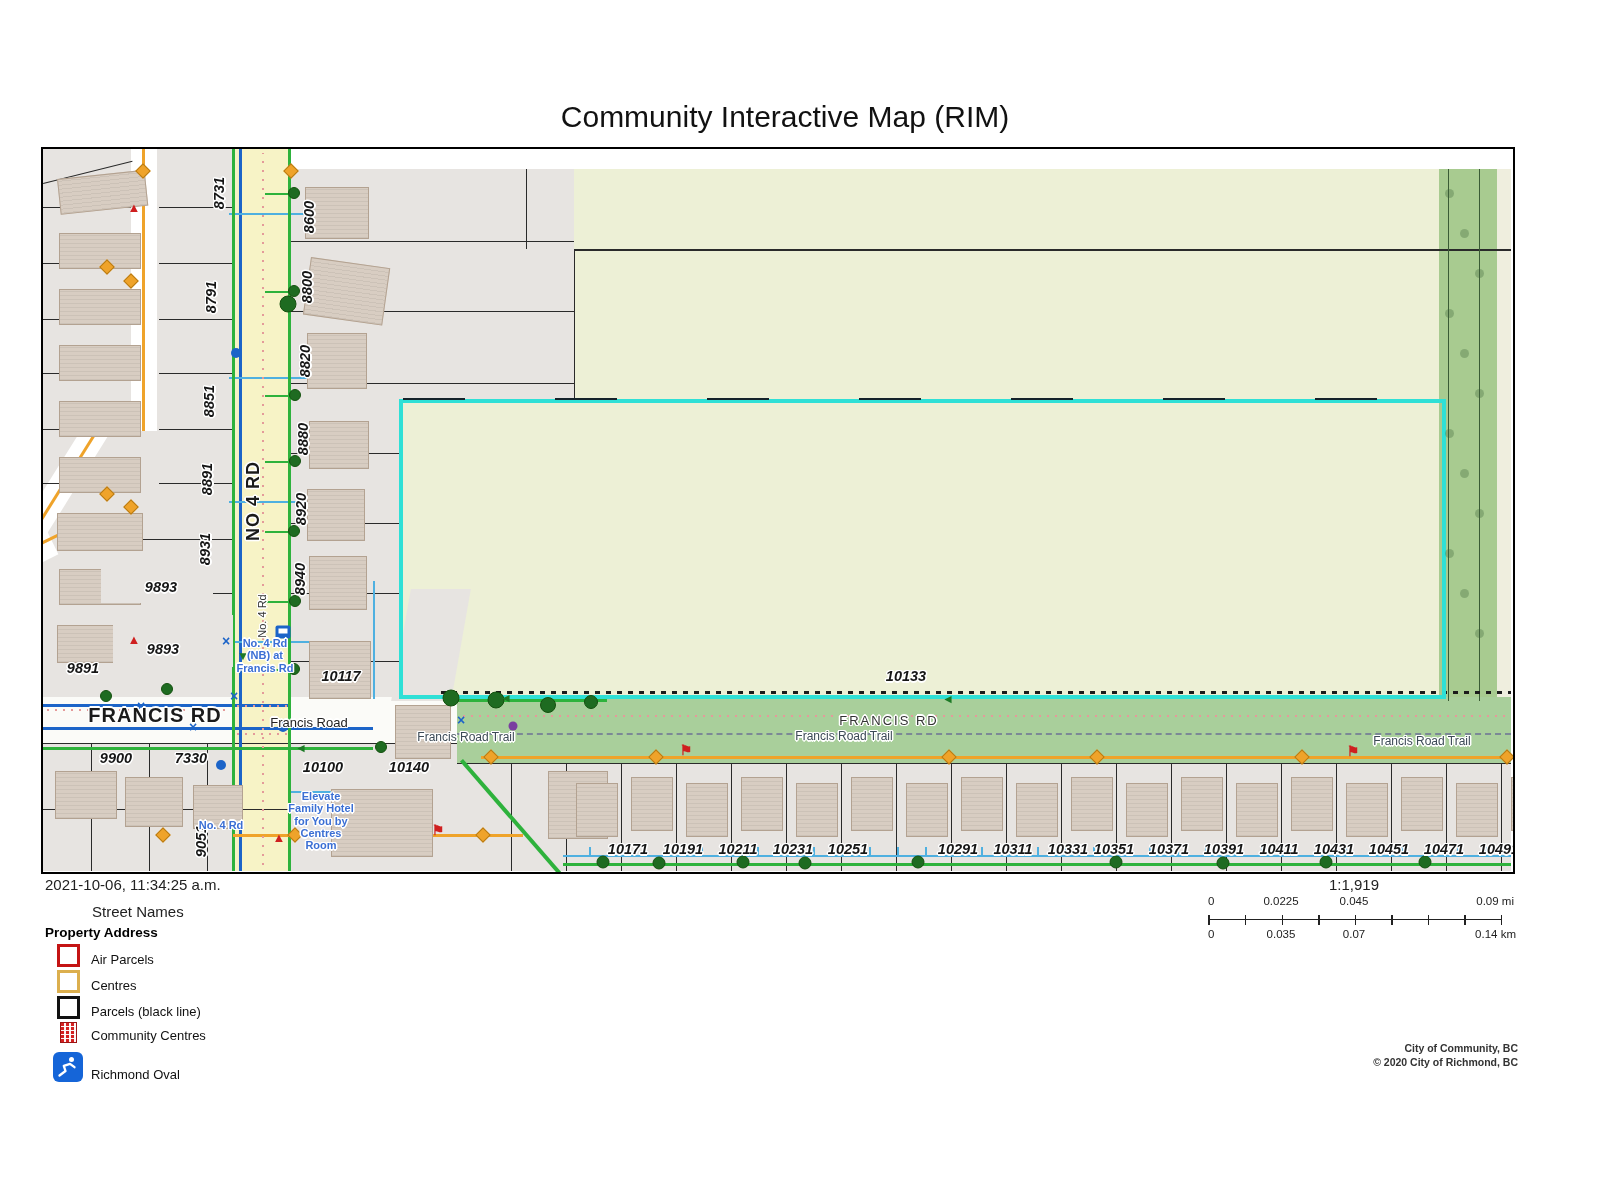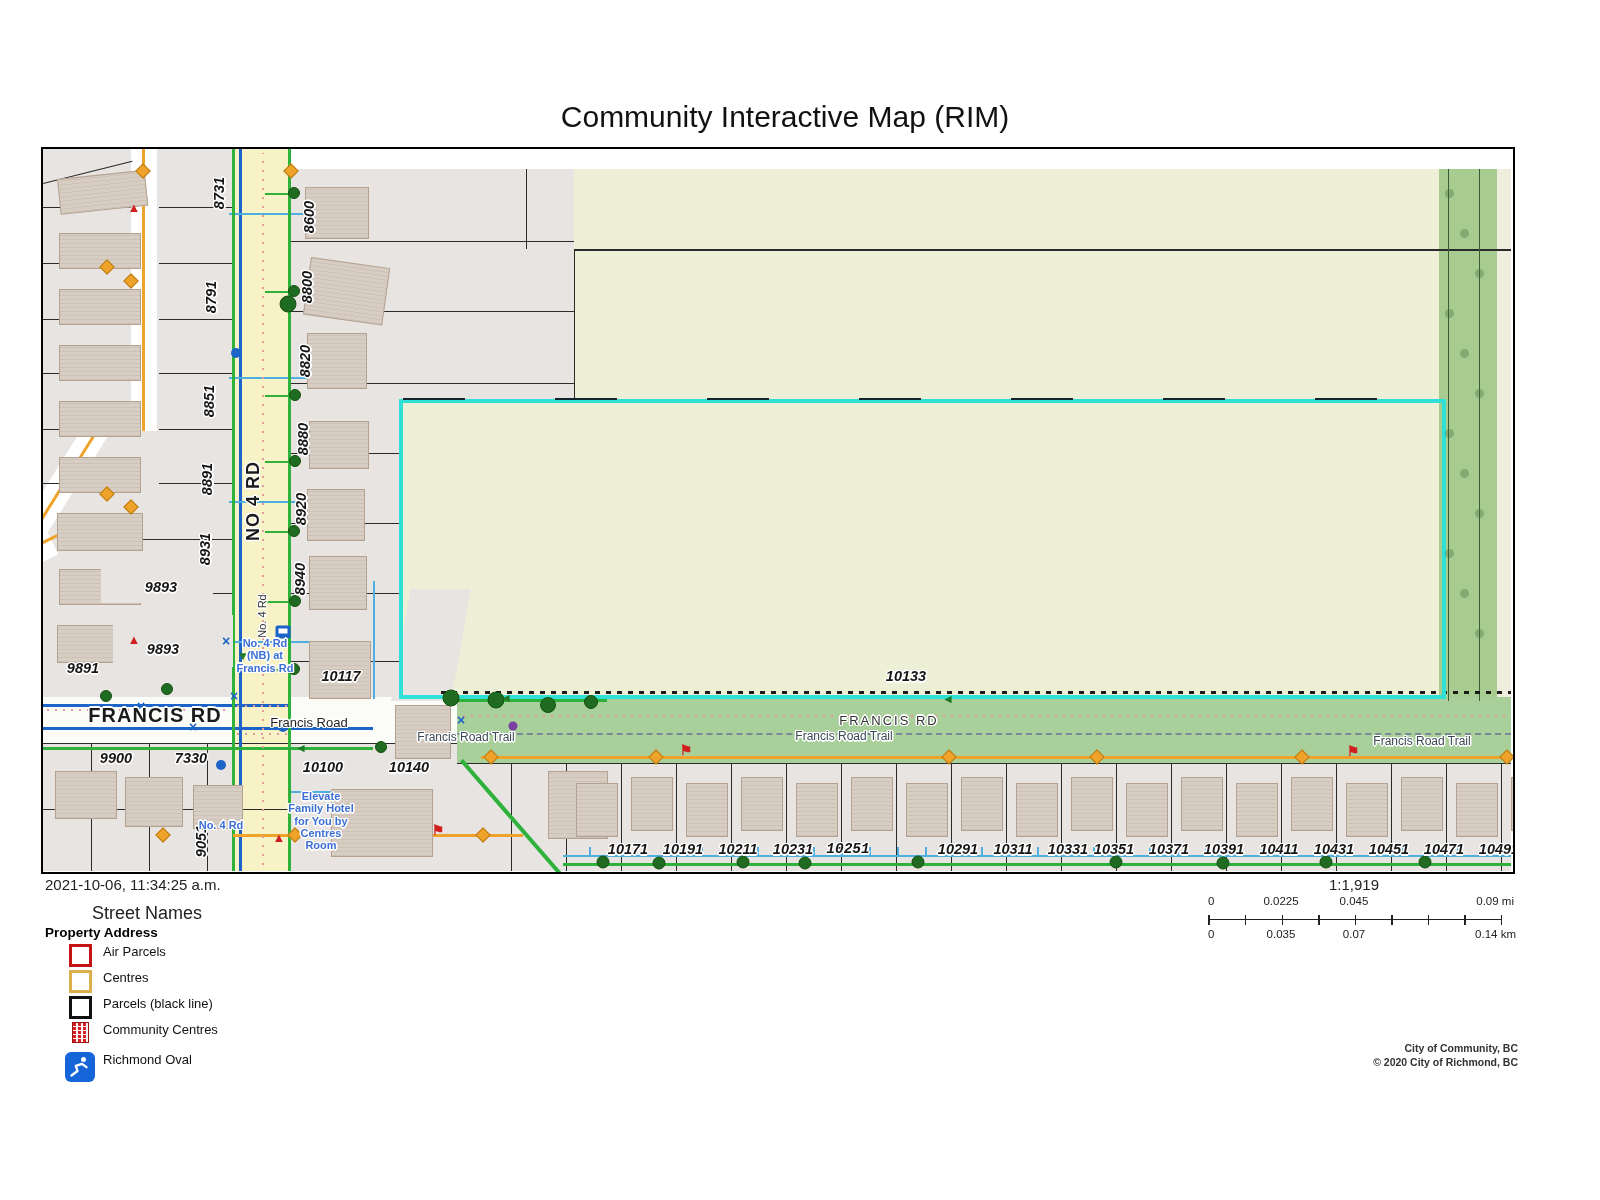--- a/index.html
+++ b/index.html
@@ -18,21 +18,21 @@
   .pinkdotsH{background:repeating-linear-gradient(90deg,#e49a9a 0 2px,transparent 2px 8px)}
   .pinkdotsV{background:repeating-linear-gradient(0deg,#e49a9a 0 2px,transparent 2px 9px)}
   .graydash{border-top:2px dashed #7b8896}
   .blackdots{background:repeating-linear-gradient(90deg,#1b1b1b 0 5px,transparent 5px 11px)}
   .longdash{background:repeating-linear-gradient(90deg,#15232b 0 62px,transparent 62px 152px)}
   .cyanrect{border:4px solid #2fe0d6}
   .lbticks{background:repeating-linear-gradient(90deg,transparent 0 26px,#4fb0e0 26px 28px)}
   .mk{position:absolute;transform:translate(-50%,-50%);line-height:1}
   
   .ftext{position:absolute;color:#222}
-  .legend-row{position:absolute;left:57px;display:flex;align-items:flex-start}
+  .legend-row{position:absolute;left:45px;display:flex;align-items:flex-end}
   .legend-ico{width:46px;display:flex;justify-content:center}
   .legend-lab{font-size:13px;color:#111}
   #cc-icon{width:15px;height:19px;background:#d42020;border:1px solid #9c1414;background-image:repeating-linear-gradient(0deg,transparent 0 3px,rgba(255,255,255,.95) 3px 4px),repeating-linear-gradient(90deg,transparent 0 3px,rgba(255,255,255,.95) 3px 5px)}
   #oval-icon{width:30px;height:30px;background:#1565d8;border-radius:6px;display:flex;align-items:center;justify-content:center}
   #scalebar{position:absolute;left:1208px;top:915px;width:292px;height:10px;border-left:1px solid #222;border-right:1px solid #222;
     background:
       repeating-linear-gradient(90deg,#222 0 1px,transparent 1px 36.5px),
       linear-gradient(transparent 0 4px,#222 4px 5px,transparent 5px 10px)}
   .slab{position:absolute;font-size:11.5px;color:#222;white-space:nowrap}
 </style>
@@ -293,21 +293,21 @@
     <div class="addr halo" style="left: 298px; top: 527px; transform: translate(-50%, -50%) rotate(0deg);">10117</div>
     <div class="addr halo" style="left: 863px; top: 527px; transform: translate(-50%, -50%) rotate(0deg);">10133</div>
     <div class="addr halo" style="left: 73px; top: 609px; transform: translate(-50%, -50%) rotate(0deg);">9900</div>
     <div class="addr halo" style="left: 148px; top: 609px; transform: translate(-50%, -50%) rotate(0deg);">7330</div>
     <div class="addr halo" style="left: 280px; top: 618px; transform: translate(-50%, -50%) rotate(0deg);">10100</div>
     <div class="addr halo" style="left: 366px; top: 618px; transform: translate(-50%, -50%) rotate(0deg);">10140</div>
     <div class="addr halo" style="left: 585px; top: 700px; transform: translate(-50%, -50%) rotate(0deg);">10171</div>
     <div class="addr halo" style="left: 640px; top: 700px; transform: translate(-50%, -50%) rotate(0deg);">10191</div>
     <div class="addr halo" style="left: 695px; top: 700px; transform: translate(-50%, -50%) rotate(0deg);">10211</div>
     <div class="addr halo" style="left: 750px; top: 700px; transform: translate(-50%, -50%) rotate(0deg);">10231</div>
-    <div class="addr halo" style="left: 805px; top: 700px; transform: translate(-50%, -50%) rotate(0deg); font-family: Liberation Mono, monospace;">10251</div>
+    <div class="addr halo" style="left: 805px; top: 700px; transform: translate(-50%, -50%) rotate(0deg);">10251</div>
     <div class="addr halo" style="left: 860px; top: 740px; transform: translate(-50%, -50%) rotate(0deg);">10271</div>
     <div class="addr halo" style="left: 915px; top: 700px; transform: translate(-50%, -50%) rotate(0deg);">10291</div>
     <div class="addr halo" style="left: 970px; top: 700px; transform: translate(-50%, -50%) rotate(0deg);">10311</div>
     <div class="addr halo" style="left: 1025px; top: 700px; transform: translate(-50%, -50%) rotate(0deg);">10331</div>
     <div class="addr halo" style="left: 1071px; top: 700px; transform: translate(-50%, -50%) rotate(0deg);">10351</div>
     <div class="addr halo" style="left: 1126px; top: 700px; transform: translate(-50%, -50%) rotate(0deg);">10371</div>
     <div class="addr halo" style="left: 1181px; top: 700px; transform: translate(-50%, -50%) rotate(0deg);">10391</div>
     <div class="addr halo" style="left: 1236px; top: 700px; transform: translate(-50%, -50%) rotate(0deg);">10411</div>
     <div class="addr halo" style="left: 1291px; top: 700px; transform: translate(-50%, -50%) rotate(0deg);">10431</div>
     <div class="addr halo" style="left: 1346px; top: 700px; transform: translate(-50%, -50%) rotate(0deg);">10451</div>
@@ -324,21 +324,21 @@
       <div>for You by</div>
       <div>Centres</div>
       <div>Room</div>
     </div>
     <div class="note halo" style="left: 178px; top: 676px; transform: translate(-50%, -50%);">
       <div>No. 4 Rd</div>
     </div>
   </div>
 
 <div class="ftext" style="left:45px;top:876px;font-size:15px">2021-10-06, 11:34:25 a.m.</div>
-<div class="ftext" style="left:92px;top:903px;font-size:18px">Street Names</div>
+<div class="ftext" style="left:92px;top:903px;font-size:15px">Street Names</div>
 <div class="ftext" style="left:45px;top:925px;font-size:13.5px;font-weight:700;color:#000">Property Address</div>
 
 <div class="legend-row" style="top:944px">
   <span class="legend-ico">
       <span class="sw" style="width:17px;height:17px;border:3px solid #c41414;background:#fff;display:inline-block"></span>
     </span>
   <span class="legend-lab">Air Parcels</span>
 </div>
 <div class="legend-row" style="top:970px">
   <span class="legend-ico">

